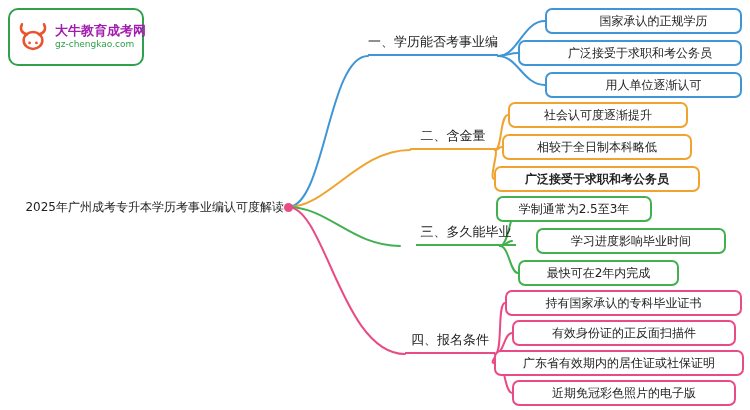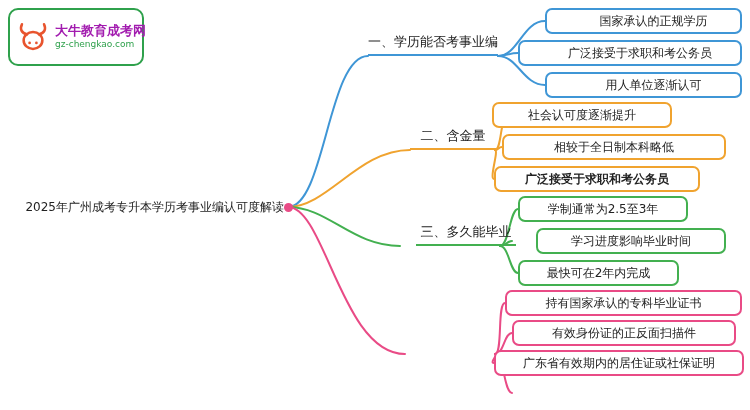--- a/index.html
+++ b/index.html
@@ -54,25 +54,25 @@
   }
   .leaf.blue{border-color:#3f96d6;padding-left:24px;}
   .leaf.orange{border-color:#f0a32f;}
   .leaf.green{border-color:#43b050;}
   .leaf.pink{border-color:#e94b86;}
 
   .l1a{left:545px;top:8px;width:197px;}
   .l1b{left:518px;top:40px;width:224px;}
   .l1c{left:545px;top:72px;width:197px;}
 
-  .l2a{left:492px;top:102px;width:180px;}
-  .l2b{left:502px;top:134px;width:224px;}
+  .l2a{left:508px;top:102px;width:180px;}
+  .l2b{left:502px;top:134px;width:190px;}
   .l2c{left:494px;top:166px;width:206px;font-weight:bold;}
 
-  .l3a{left:518px;top:196px;width:170px;}
+  .l3a{left:496px;top:196px;width:156px;}
   .l3b{left:536px;top:228px;width:190px;text-align:center;}
   .l3c{left:518px;top:260px;width:161px;}
 
   .l4a{left:505px;top:290px;width:237px;}
   .l4b{left:512px;top:320px;width:224px;}
   .l4c{left:494px;top:350px;width:250px;}
   .l4d{left:512px;top:380px;width:224px;}
 </style>
 </head>
 <body>
@@ -120,30 +120,32 @@
       <span class="url">gz-chengkao.com</span>
     </div>
   </div>
 
   <div class="node root-title">2025年广州成考专升本学历考事业编认可度解读</div>
   <div class="node root-dot"></div>
 
   <div class="node branch b1">一、学历能否考事业编</div>
   <div class="node branch b2">二、含金量</div>
   <div class="node branch b3">三、多久能毕业</div>
+  <div class="node branch b4">四、报名条件</div>
 
   <div class="node leaf blue l1a">国家承认的正规学历</div>
   <div class="node leaf blue l1b">广泛接受于求职和考公务员</div>
   <div class="node leaf blue l1c">用人单位逐渐认可</div>
 
   <div class="node leaf orange l2a">社会认可度逐渐提升</div>
   <div class="node leaf orange l2b">相较于全日制本科略低</div>
   <div class="node leaf orange l2c">广泛接受于求职和考公务员</div>
 
   <div class="node leaf green l3a">学制通常为2.5至3年</div>
   <div class="node leaf green l3b">学习进度影响毕业时间</div>
   <div class="node leaf green l3c">最快可在2年内完成</div>
 
   <div class="node leaf pink l4b">有效身份证的正反面扫描件</div>
   <div class="node leaf pink l4a">持有国家承认的专科毕业证书</div>
   <div class="node leaf pink l4c">广东省有效期内的居住证或社保证明</div>
+  <div class="node leaf pink l4d">近期免冠彩色照片的电子版</div>
 
 </div>
 
 </body></html>

